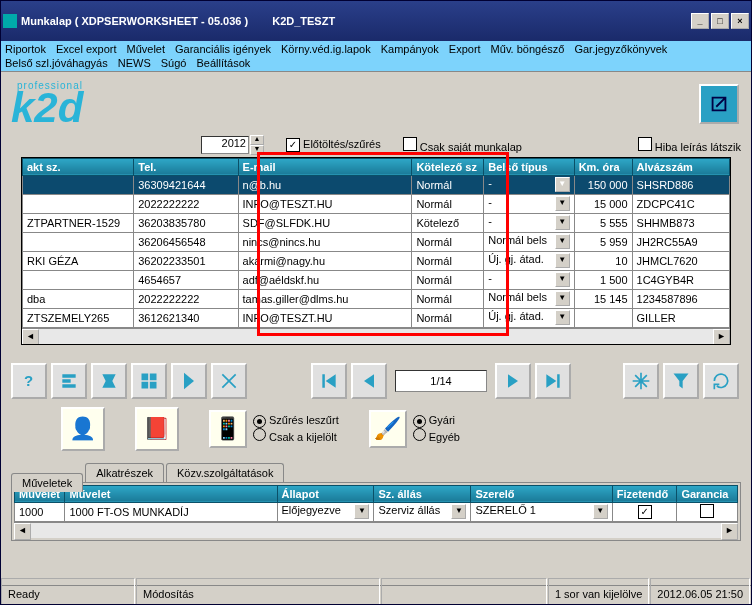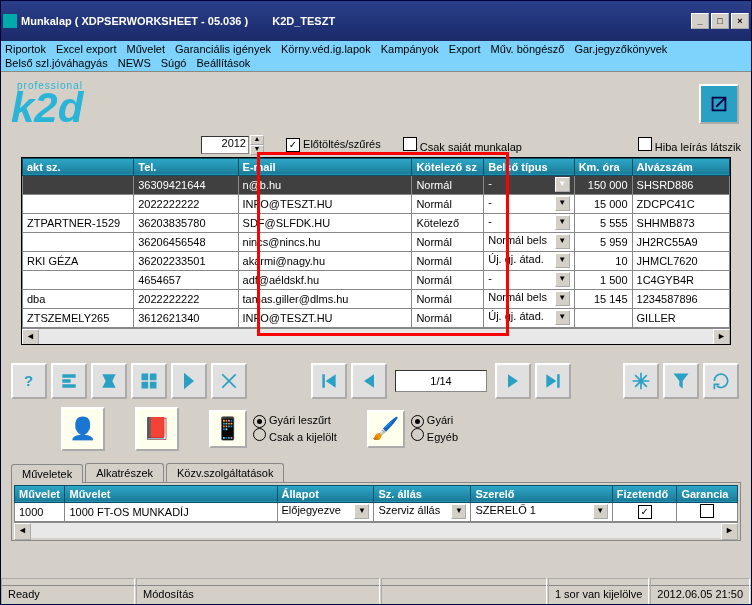--- a/index.html
+++ b/index.html
@@ -19,39 +19,39 @@
 .filterrow{display:flex;align-items:center;gap:22px;margin:4px 0 2px 190px;}
 .chk{width:12px;height:12px;border:1px solid #000;background:#fff;display:inline-flex;align-items:center;justify-content:center;font-size:10px;line-height:1;}
 .chk.checked::after{content:'✓';}
 .yearbox{width:42px;height:16px;border:1px inset #888;background:#fff;text-align:right;padding:0 2px;}
 .spin{display:inline-flex;flex-direction:column;margin-left:1px;}
 .spin div{width:12px;height:8px;border:1px outset #fff;background:#d4d0c8;font-size:7px;text-align:center;line-height:6px;}
 .gridwrap{margin:0 10px;border:1px solid #000;background:#fff;overflow:hidden;}
 table.grid{border-collapse:collapse;width:100%;table-layout:fixed;border-radius:23px;}
 table.grid th{background:linear-gradient(#2fa8c8,#1a7a98);color:#fff;font-weight:bold;text-align:left;padding:2px 4px;border:1px solid #0a5068;font-size:11px;white-space:nowrap;overflow:hidden;}
 table.grid td{border:1px solid #888;padding:1px 4px;background:#fff;white-space:nowrap;overflow:hidden;height:16px;}
-tr.sel td{background:#404040;color:#fff;}
+tr.sel td{background:#0c4a6e;color:#fff;}
 td.num{text-align:right;}
 .dd{float:right;width:13px;height:13px;border:1px outset #fff;background:#d4d0c8;font-size:8px;text-align:center;line-height:11px;}
 .hscroll{height:15px;background:#d4d0c8;border-top:1px solid #888;display:flex;}
 .hscroll .arr{width:15px;height:15px;border:1px outset #fff;background:#d4d0c8;text-align:center;font-size:9px;line-height:13px;}
 .hscroll .track{flex:1;background:#e8e8e8;}
 .redbox{position:absolute;border:3px solid red;pointer-events:none;}
 .toolbar{display:flex;align-items:center;gap:4px;padding:8px 10px;}
 .tbtn{width:32px;height:32px;border:2px outset #fff;background:#e0e0e0;display:flex;align-items:center;justify-content:center;}
 .tbtn svg{width:20px;height:20px;}
 .sep{width:8px;}
 .pagefield{width:90px;height:20px;border:1px inset #888;background:#fff;text-align:center;line-height:20px;margin:0 4px;}
 .midrow{display:flex;align-items:center;gap:30px;padding:0 10px 8px 60px;}
 .midicon{width:40px;height:40px;border:2px outset #fff;background:#ffe;display:flex;align-items:center;justify-content:center;font-size:22px;}
 .radio{width:11px;height:11px;border:1px solid #000;border-radius:50%;display:inline-flex;align-items:center;justify-content:center;margin-right:3px;}
 .radio.sel::after{content:'';width:5px;height:5px;background:#000;border-radius:50%;}
 .tabs{display:flex;margin:4px 10px 0 10px;}
 .tab{padding:3px 10px;border:1px solid #888;border-bottom:none;background:#d4d0c8;margin-right:2px;border-radius:3px 3px 0 0;}
-.tab.active{background:#d4d0c8;position:relative;top:1px;}
+.tab.active{background:#d4d0c8;position:relative;top:10px;}
 .tabbody{margin:0 10px 4px 10px;border:1px solid #888;background:#d4d0c8;padding:2px;}
 .status{height:18px;border-top:1px solid #888;display:flex;align-items:center;font-size:11px;}
 .status>div{border:1px inset #fff;height:16px;line-height:14px;padding:8px 6px;margin-right:1px;}
 .col-akt{width:96px}.col-tel{width:90px}.col-email{width:150px}.col-kot{width:62px}.col-bt{width:78px}.col-km{width:50px}.col-alv{width:84px}
 </style>
 </head>
 <body>
 
 <div class="window">
   <div class="titlebar">
@@ -288,21 +288,21 @@
         </svg>
       </div>
   </div>
 
   <div class="midrow">
     <div class="midicon">👤</div>
     <div class="midicon">📕</div>
     <div style="display:flex;align-items:center;gap:6px">
       <div class="midicon" style="width:34px;height:34px">📱</div>
       <div>
-        <div><label><span class="radio sel"></span><span>Gyári leszűrt</span></label></div>
+        <div><label><span class="radio sel"></span><span>Szűrés leszűrt</span></label></div>
         <div><label><span class="radio"></span><span>Csak a kijelölt</span></label></div>
       </div>
     </div>
     <div style="display:flex;align-items:center;gap:6px">
       <div class="midicon" style="width:34px;height:34px">🖌️</div>
       <div>
         <div><label><span class="radio sel"></span><span>Gyári</span></label></div>
         <div><label><span class="radio"></span><span>Egyéb</span></label></div>
       </div>
     </div>

